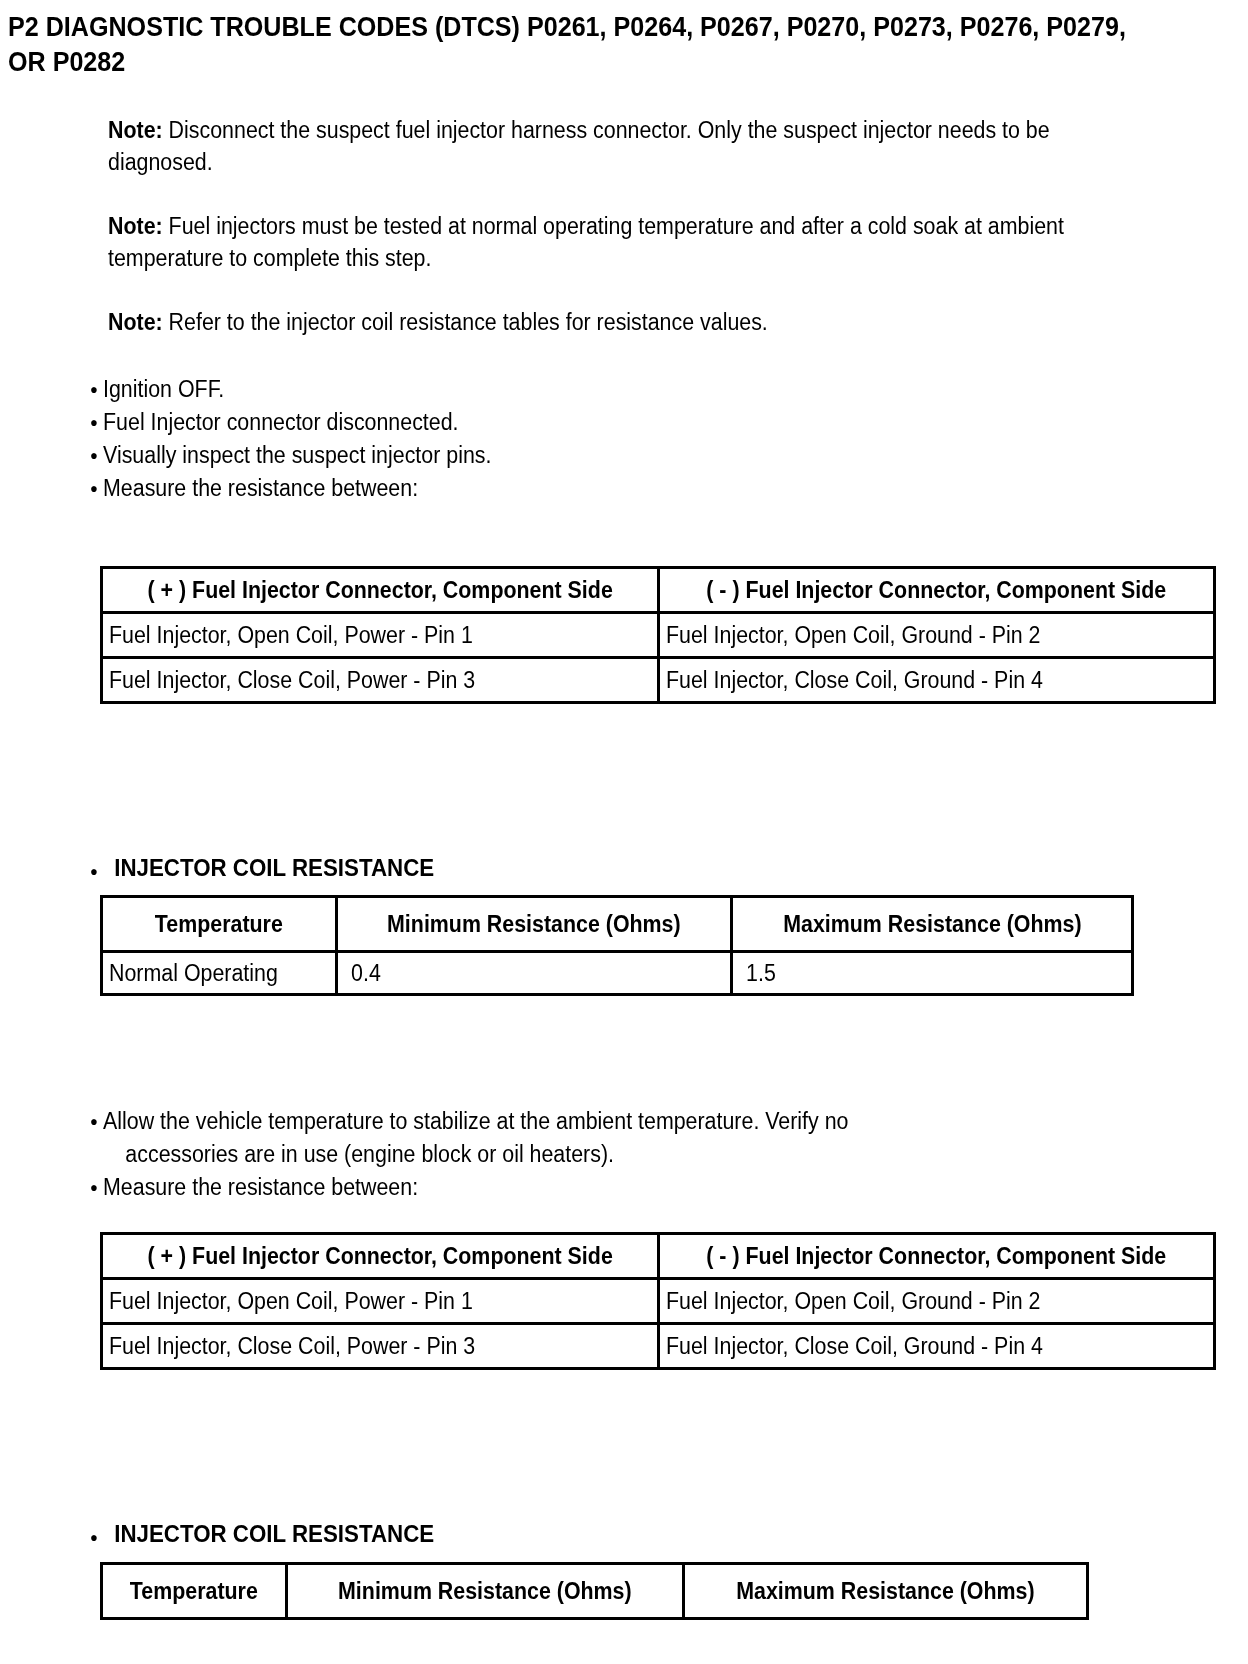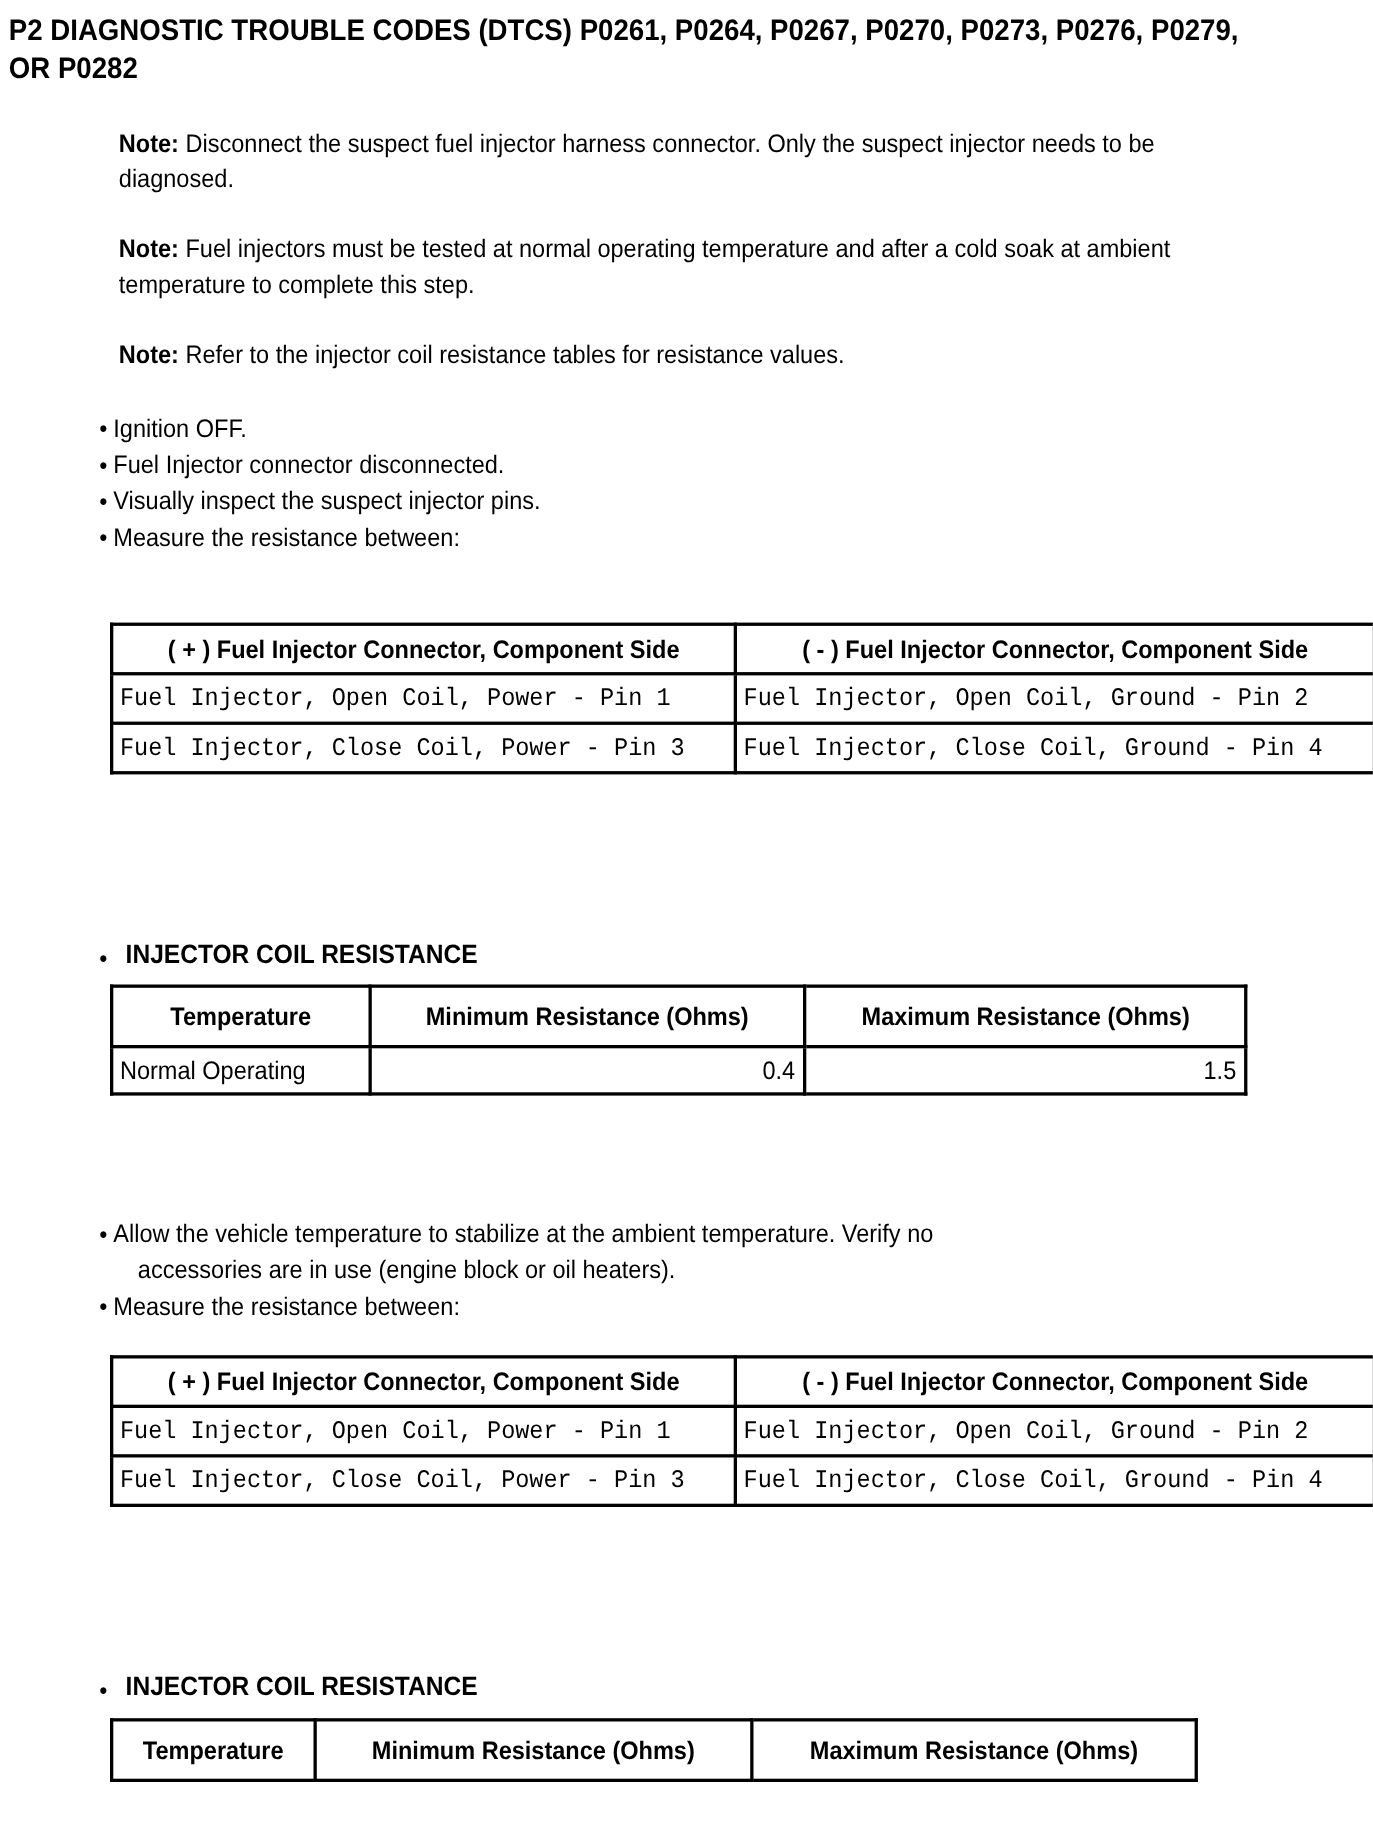--- a/index.html
+++ b/index.html
@@ -34,23 +34,23 @@
     .section-head .bullet-dot { display: inline-block; width: 26px; }
     table {
       position: absolute; border-collapse: collapse;
       font-size: 23px;
     }
     td, th {
       border: 3px solid #000; padding: 0 6px;
       font-weight: normal; text-align: left; white-space: nowrap;
     }
     th { font-weight: bold; text-align: center; line-height: 30px; padding: 6px 6px 6px 6px; }
-    td.center { text-align: right; padding-left: 12px; }
+    td.center { text-align: left; padding-left: 12px; }
     .conn { left: 100px; width: 1116px; }
-    .conn td { height: 42px; font-family: Liberation Mono, monospace; }
+    .conn td { height: 42px; }
     .conn th, .conn td { width: 50%; }
     .res1 { left: 100px; width: 1034px; }
     .res1 th, .res1 td { height: 40px; }
     .res2 { left: 100px; width: 989px; }
     .res2 th, .res2 td { height: 40px; }
     .sq { display: inline-block; transform: scaleX(0.93); transform-origin: left center; }
     th .sq, td.center .sq { transform-origin: center center; }
   </style>
 </head>
 <body>

